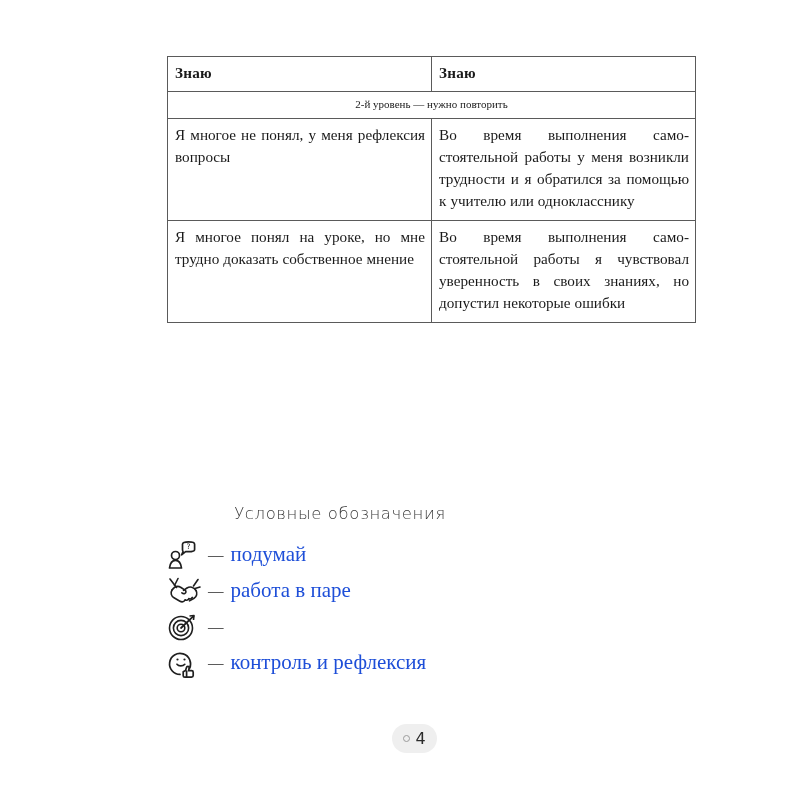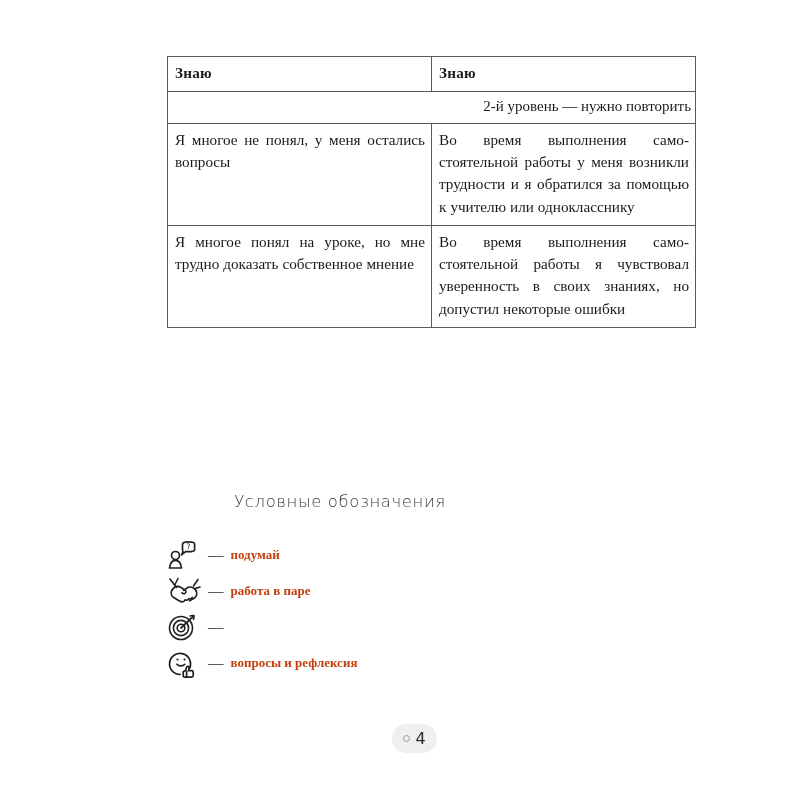--- a/index.html
+++ b/index.html
@@ -40,42 +40,42 @@
   }
   .colhead {
     text-align: center;
     font-weight: bold;
     font-size: 15.5px;
     line-height: 1.25;
     padding: 5px 4px 6px 4px !important;
     letter-spacing: .2px;
   }
   .levelrow td {
-    text-align: right;
-    font-size: 15px;
+    text-align: center;
+    font-size: 11px;
     line-height: 1.3;
     padding: 5px 4px 6px 4px !important;
   }
   .cellL, .cellR {
     font-size: 15.2px;
     line-height: 1.465;
     text-align: justify;
     text-align-last: left;
     padding: 5px 6px 7px 7px !important;
     hyphens: manual;
     word-spacing: .2px;
   }
   .cellL { width: 250px; }
   .cellR { width: 250px; }
 
   
   .legend-title {
     position: absolute;
     left: 0;
-    top: 492px;
+    top: 504px;
     width: 680px;
     text-align: center;
     font-family: "DejaVu Sans", "Liberation Sans", sans-serif;
     font-size: 16.5px;
     font-weight: 300;
     color: #3a3a3a;
     letter-spacing: .6px;
   }
 
   .legend-list {
@@ -98,24 +98,23 @@
     justify-content: flex-start;
   }
   .legend-dash {
     flex: 0 0 auto;
     font-size: 15.5px;
     color: #1a1a1a;
     padding: 0 7px 0 1px;
     line-height: 1;
   }
   .legend-text {
-    font-size: 13px;
+    font-size: 21px;
     line-height: 1.2;
-    color: #c2410c;
-    font-weight: bold;
+    color: #1d4ed8;
   }
 
   
   .page-pill {
     position: absolute;
     left: 392px;
     top: 724px;
     width: 45px;
     height: 29px;
     background: #efefef;
@@ -148,21 +147,21 @@
     <tbody>
       <tr>
         <th class="colhead cellL">Знаю</th>
         <th class="colhead cellR">Знаю</th>
       </tr>
 
       <tr class="levelrow">
         <td colspan="2">2-й уровень — нужно повторить</td>
       </tr>
       <tr>
-        <td class="cellL">Я многое не понял, у меня остались вопросы</td>
+        <td class="cellL">Я многое не понял, у меня рефлексия вопросы</td>
         <td class="cellR">Во время выполнения само­стоятельной работы у меня возникли трудности и я об­ратился за помощью к учи­телю или однокласснику</td>
       </tr>
 
       <tr>
         <td class="cellL">Я многое понял на уроке, но мне трудно доказать собственное мнение</td>
         <td class="cellR">Во время выполнения само­стоятельной работы я чув­ствовал уверенность в своих знаниях, но допустил неко­торые ошибки</td>
       </tr>
 
     </tbody>
   </table>
@@ -229,21 +228,21 @@
             <path d="M22.5 20.5 A10.5 10.5 0 1 0 13 26.4"></path>
             <circle cx="10.5" cy="11.5" r="1.1" fill="#1f1f1f" stroke="none"></circle>
             <circle cx="17.5" cy="11.5" r="1.1" fill="#1f1f1f" stroke="none"></circle>
             <path d="M10 16.3 C11.6 18.4 15.9 18.4 17.8 16.3"></path>
             <path d="M16.2 23.7 L16.2 27.7 C16.2 28.5 16.9 29.1 17.8 29.1 L24.5 29.1 C25.5 29.1 26.2 28.5 26.2 27.6 L26.2 24.2 C26.2 23.3 25.5 22.7 24.5 22.7 L21.6 22.7 L22.1 20.3 C22.3 19.1 21.6 18.2 20.6 18.4 C20 18.5 19.7 18.9 19.5 19.5 L18.5 22.5 L16.2 23.7 Z"></path>
             <path d="M19.6 23.2 L19.6 28.9"></path>
           </g>
         </svg>
       </span>
       <span class="legend-dash">—</span>
-      <span class="legend-text">вопросы и рефлексия</span>
+      <span class="legend-text">контроль и рефлексия</span>
     </div>
 
   </div>
 
   <div class="page-pill">
     <span class="dot"></span>
     <span class="num">4</span>
   </div>
 
 </div>

